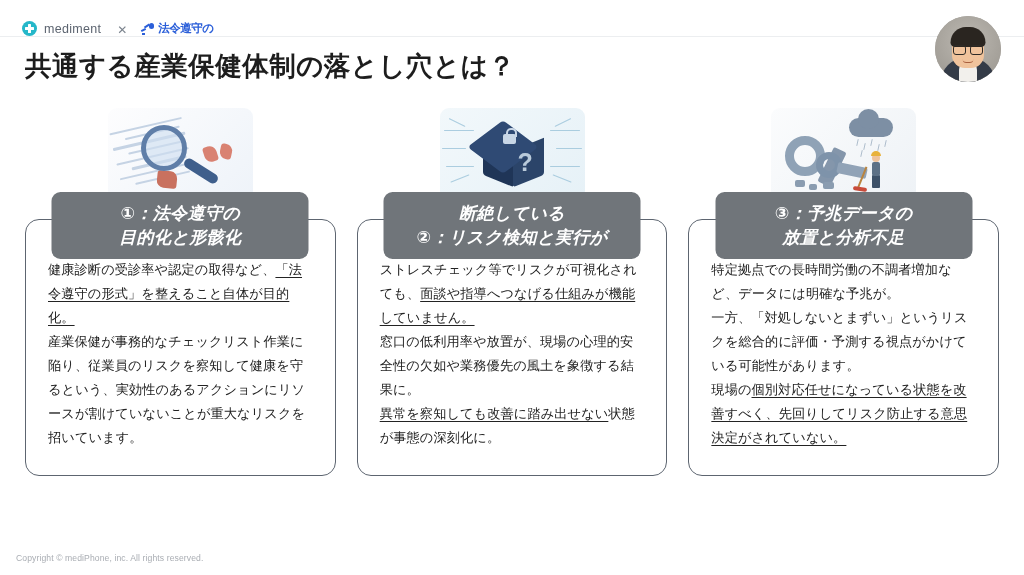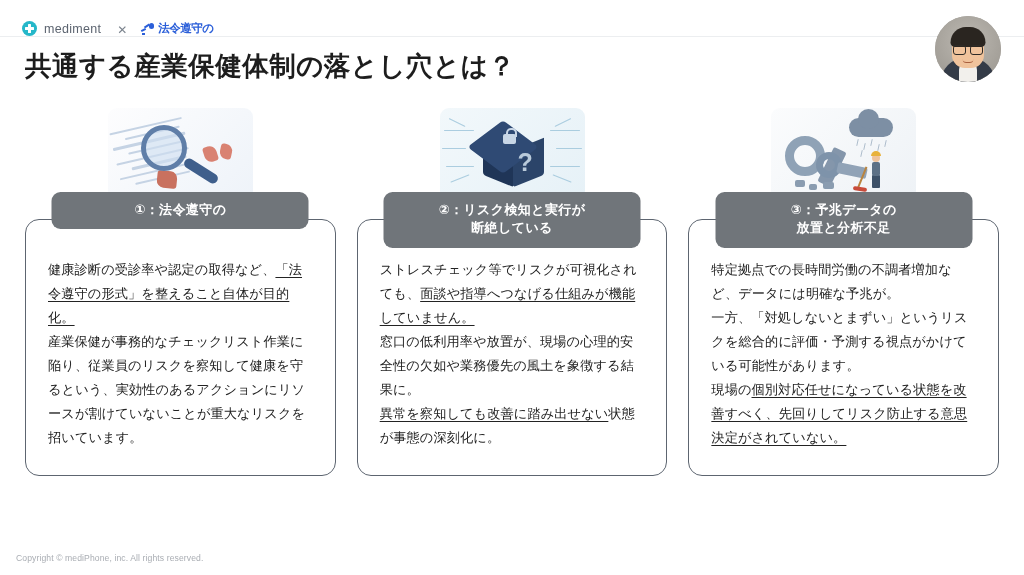--- a/index.html
+++ b/index.html
@@ -450,25 +450,26 @@
     position: absolute;
     top: -28px;
     left: 50%;
     transform: translateX(-50%);
     width: 257px;
     background: #70757a;
     color: #ffffff;
     border-radius: 9px;
     padding: 9px 4px 10px;
     text-align: center;
-    font-size: 13px;
+    font-size: 17px;
     font-weight: bold;
     line-height: 1.42;
     letter-spacing: 0.4px;
     font-family: "DejaVu Sans", "Liberation Sans", sans-serif;
+    font-style: italic;
   }
   .card-badge .bl { display: block; }
 
   .card-body {
     font-size: 13.2px;
     line-height: 1.82;
     color: #232323;
     letter-spacing: 0.1px;
     font-family: "DejaVu Sans", "Liberation Sans", sans-serif;
   }
@@ -540,20 +541,21 @@
           </span>
         <span class="mark m3"></span>
         <span class="handle"></span>
         <span class="lens"></span>
         <span class="mark m1"></span>
         <span class="mark m2"></span>
       </div>
       <div class="card-box">
         <div class="card-badge">
           <span class="bl">①：法令遵守の</span>
+          <span class="bl">目的化と形骸化</span>
         </div>
         <div class="card-body">
           <p><span>健康診断の受診率や認定の取得など、</span><span class="u">「法令遵守の形式」を整えること自体が目的化。</span></p>
           <p><span>産業保健が事務的なチェックリスト作業に陥り、従業員のリスクを察知して健康を守るという、実効性のあるアクションにリソースが割けていないことが重大なリスクを招いています。</span></p>
         </div>
       </div>
     </div>
 
     <div class="card">
       <div class="card-figure fig2">
@@ -568,22 +570,22 @@
         <span class="trace" style="left:112px;top:70px; width:20px; transform:rotate(22deg);"></span>
         <span class="trace" style="left:114px;top:14px; width:18px; transform:rotate(-26deg);"></span>
         <span class="cube-l"></span>
         <span class="cube-r"></span>
         <span class="cube-top"></span>
         <span class="lock"></span>
         <span class="qmark">?</span>
       </div>
       <div class="card-box">
         <div class="card-badge">
+          <span class="bl">断絶している</span>
           <span class="bl">②：リスク検知と実行が</span>
-          <span class="bl">断絶している</span>
         </div>
         <div class="card-body">
           <p><span>ストレスチェック等でリスクが可視化されても、</span><span class="u">面談や指導へつなげる仕組みが機能していません。</span></p>
           <p><span>窓口の低利用率や放置が、現場の心理的安全性の欠如や業務優先の風土を象徴する結果に。</span></p>
           <p><span class="u">異常を察知しても改善に踏み出せない</span><span>状態が事態の深刻化に。</span></p>
         </div>
       </div>
     </div>
 
     <div class="card">

